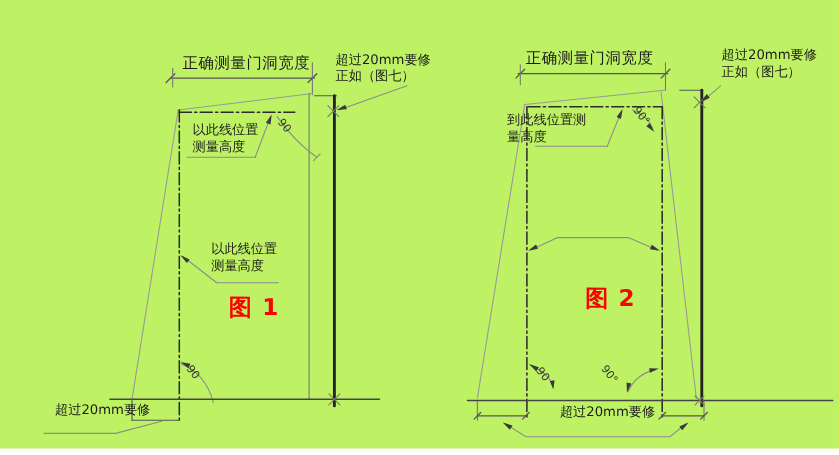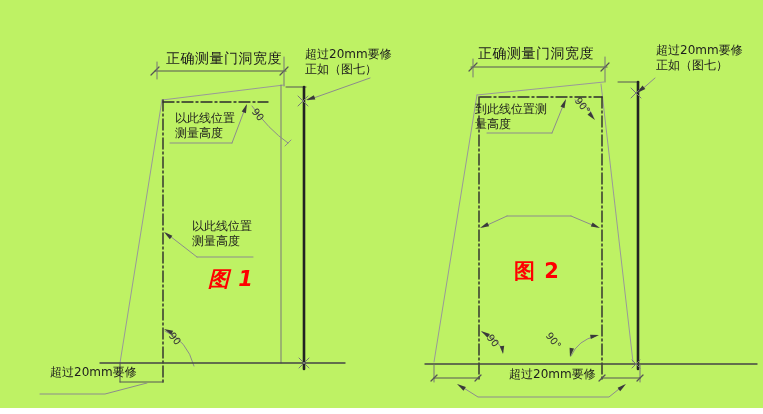--- a/index.html
+++ b/index.html
@@ -137,34 +137,34 @@
   <div class="lbl note" style="left:305px;top:47px;"><span>超过20mm要修</span><br><span>正如（图七）</span></div>
 
   <div class="lbl note" style="left:175px;top:111px;"><span>以此线位置</span><br><span>测量高度</span></div>
 
   <div class="lbl note" style="left:192px;top:219px;"><span>以此线位置</span><br><span>测量高度</span></div>
 
   <div class="lbl angle" style="left:260px;top:105px;">90</div>
 
   <div class="lbl angle" style="left:177px;top:329px;">90</div>
 
-  <div class="lbl caption" style="left:208px;top:272px;font-style:italic;">图 1</div>
+  <div class="lbl caption" style="left:208px;top:272px;">图 1</div>
 
   <div class="lbl sill" style="left:50px;top:365px;">超过20mm要修</div>
 
   <div class="lbl dim-title" style="left:478px;top:46px;">正确测量门洞宽度</div>
 
   <div class="lbl note" style="left:656px;top:43px;"><span>超过20mm要修</span><br><span>正如（图七）</span></div>
 
-  <div class="lbl note" style="left:475px;top:102px;"><span>到此线位置测</span><br><span>量高度</span></div>
+  <div class="lbl note" style="left:461px;top:102px;"><span>到此线位置测</span><br><span>量高度</span></div>
 
 
   <div class="lbl angle" style="left:583px;top:94px;">90°</div>
 
   <div class="lbl angle" style="left:495px;top:331px;">90</div>
 
   <div class="lbl angle" style="left:554px;top:329px;">90°</div>
 
-  <div class="lbl caption" style="left:514px;top:264px;">图 2</div>
+  <div class="lbl caption" style="left:532px;top:264px;">图 2</div>
 
   <div class="lbl sill" style="left:509px;top:367px;">超过20mm要修</div>
 
 </div>
 
 </body></html>

